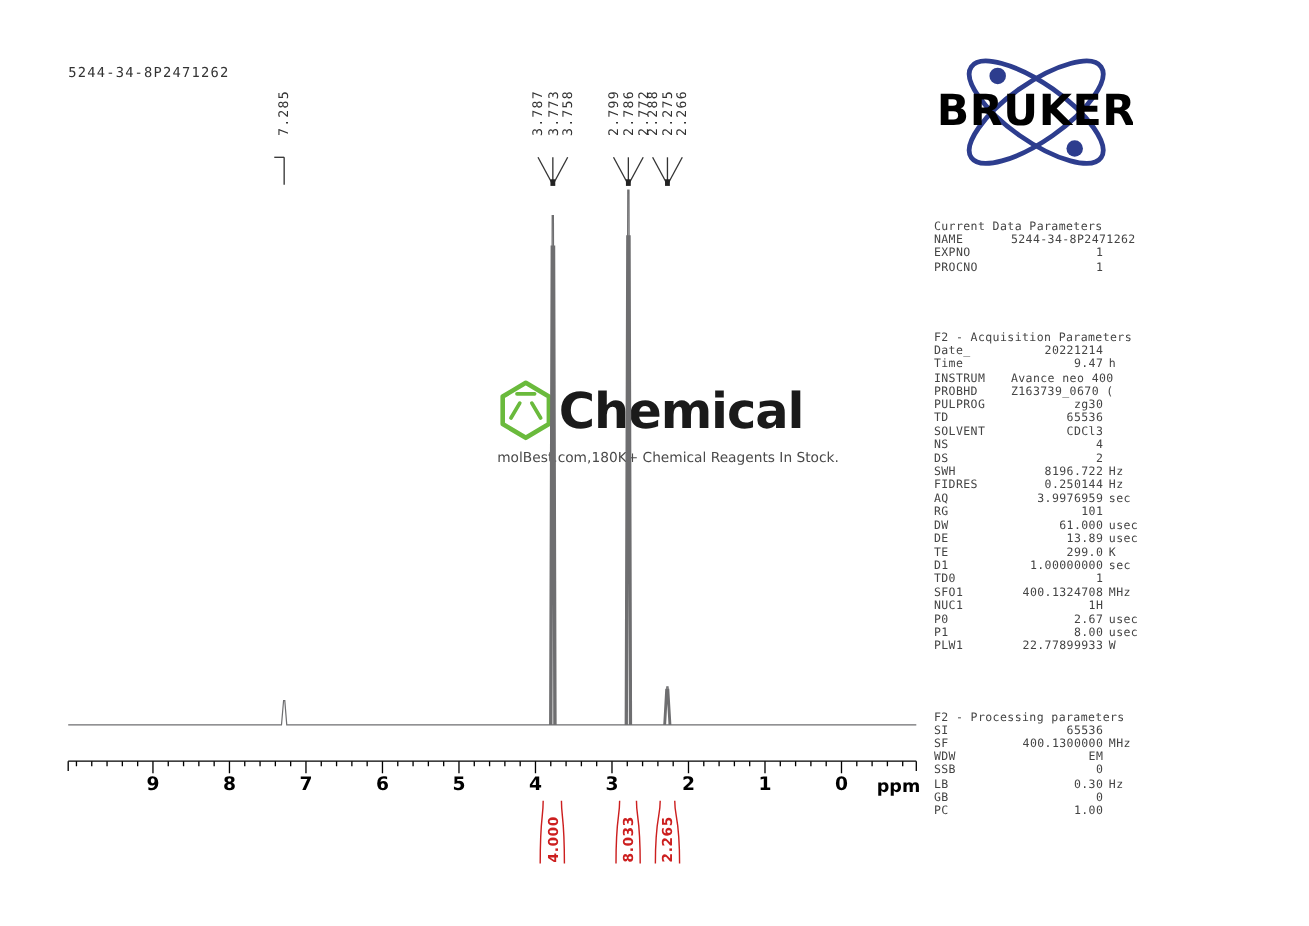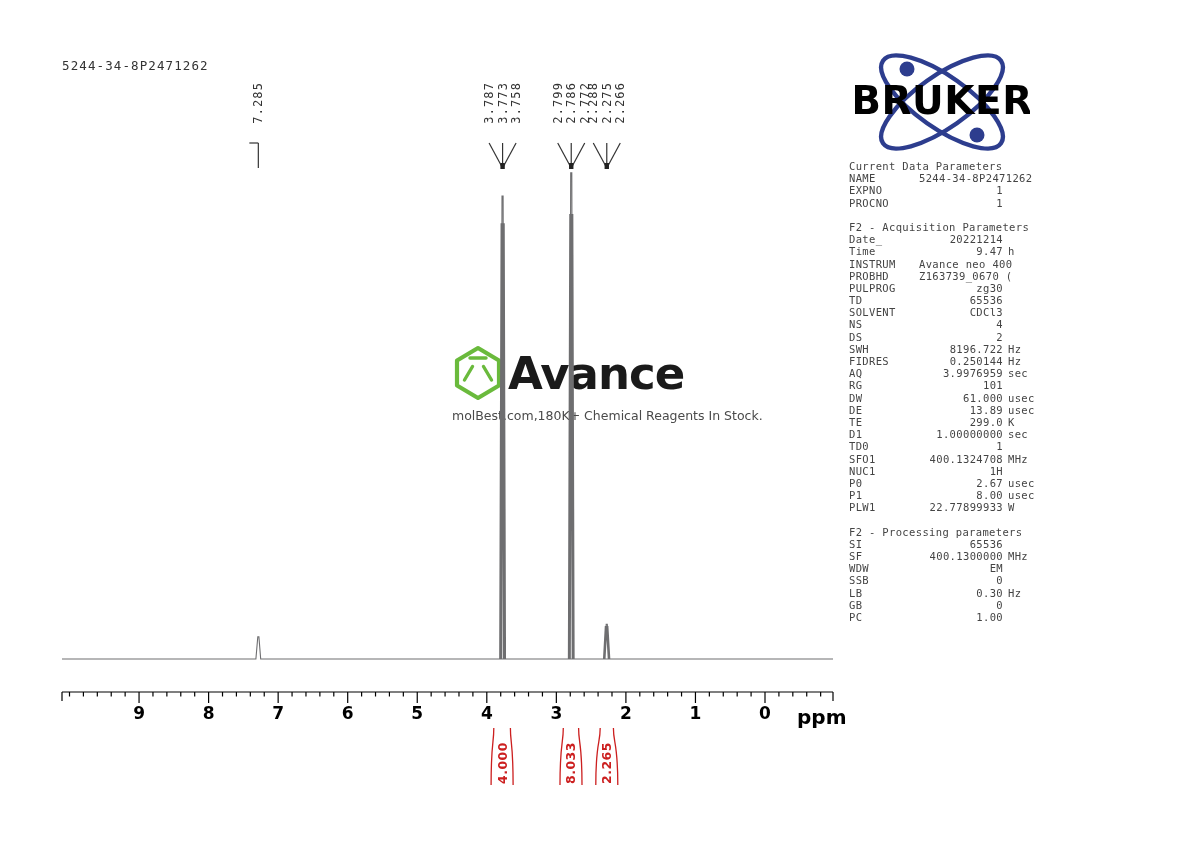--- a/index.html
+++ b/index.html
@@ -18,42 +18,42 @@
   }
 
   
   #bruker-logo{left:855px;top:52px;width:175px;height:100px;text-align:right;}
   #bruker-logo svg{display:block;}
 
   
   #parameter-block{left:849px;top:160px;font-size:10.5px;line-height:12.2px;
                    color:#444;letter-spacing:.35px;white-space:pre;}
   #parameter-block .prow{display:block;height:12.2px;}
-  #parameter-block .sect{display:block;height:12.2px;}
+  #parameter-block .sect{display:block;height:12.2px;margin-top:40px;}
   #parameter-block .gap{display:block;height:12.2px;}
   #parameter-block .k{display:inline-block;width:62px;}
   #parameter-block .v{display:inline-block;width:92px;text-align:right;}
   #parameter-block .u{display:inline-block;padding-left:5px;}
   #parameter-block .vl{display:inline-block;text-align:left;padding-left:8px;}
 
   
   #watermark{left:452px;top:344px;width:300px;height:86px;}
   #wm-row{display:flex;align-items:center;height:58px;}
   #wm-text{font-family:"DejaVu Sans",sans-serif;font-weight:bold;font-size:45px;
            color:#1a1a1a;letter-spacing:-1px;margin-left:4px;line-height:1;}
   #wm-tagline{font-family:"DejaVu Sans",sans-serif;font-size:12.5px;color:#4a4a4a;
               margin-top:6px;text-align:center;white-space:nowrap;}
 
   
   #plot-area{left:0;top:0;width:1190px;height:842px;pointer-events:none;}
 
   
   .axis-num{font-family:"DejaVu Sans",sans-serif;font-weight:bold;font-size:17px;
             color:#000;transform:translateX(-50%);}
-  #axis-unit{font-family:"DejaVu Sans",sans-serif;font-weight:bold;font-size:20px;left:797px;top:705px;}
+  #axis-unit{font-family:"DejaVu Sans",sans-serif;font-weight:bold;font-size:16px;left:797px;top:705px;}
 
   
   .integral-label{
     font-family:"DejaVu Sans",sans-serif;font-weight:bold;font-size:12.5px;
     color:#cc1f1f;writing-mode:vertical-rl;transform:rotate(180deg);
     letter-spacing:.5px;line-height:1;
   }
 </style>
 </head>
 <body>
@@ -88,21 +88,21 @@
 <div class="abs" id="parameter-block"><span class="sect">Current Data Parameters</span><span class="prow"><span class="k">NAME</span><span class="vl">5244-34-8P2471262</span></span><span class="prow"><span class="k">EXPNO</span><span class="v">1</span></span><span class="prow"><span class="k">PROCNO</span><span class="v">1</span></span><span class="gap"></span><span class="sect">F2 - Acquisition Parameters</span><span class="prow"><span class="k">Date_</span><span class="v">20221214</span></span><span class="prow"><span class="k">Time</span><span class="v">9.47</span><span class="u">h</span></span><span class="prow"><span class="k">INSTRUM</span><span class="vl">Avance neo 400</span></span><span class="prow"><span class="k">PROBHD</span><span class="vl">Z163739_0670 (</span></span><span class="prow"><span class="k">PULPROG</span><span class="v">zg30</span></span><span class="prow"><span class="k">TD</span><span class="v">65536</span></span><span class="prow"><span class="k">SOLVENT</span><span class="v">CDCl3</span></span><span class="prow"><span class="k">NS</span><span class="v">4</span></span><span class="prow"><span class="k">DS</span><span class="v">2</span></span><span class="prow"><span class="k">SWH</span><span class="v">8196.722</span><span class="u">Hz</span></span><span class="prow"><span class="k">FIDRES</span><span class="v">0.250144</span><span class="u">Hz</span></span><span class="prow"><span class="k">AQ</span><span class="v">3.9976959</span><span class="u">sec</span></span><span class="prow"><span class="k">RG</span><span class="v">101</span></span><span class="prow"><span class="k">DW</span><span class="v">61.000</span><span class="u">usec</span></span><span class="prow"><span class="k">DE</span><span class="v">13.89</span><span class="u">usec</span></span><span class="prow"><span class="k">TE</span><span class="v">299.0</span><span class="u">K</span></span><span class="prow"><span class="k">D1</span><span class="v">1.00000000</span><span class="u">sec</span></span><span class="prow"><span class="k">TD0</span><span class="v">1</span></span><span class="prow"><span class="k">SFO1</span><span class="v">400.1324708</span><span class="u">MHz</span></span><span class="prow"><span class="k">NUC1</span><span class="v">1H</span></span><span class="prow"><span class="k">P0</span><span class="v">2.67</span><span class="u">usec</span></span><span class="prow"><span class="k">P1</span><span class="v">8.00</span><span class="u">usec</span></span><span class="prow"><span class="k">PLW1</span><span class="v">22.77899933</span><span class="u">W</span></span><span class="gap"></span><span class="sect">F2 - Processing parameters</span><span class="prow"><span class="k">SI</span><span class="v">65536</span></span><span class="prow"><span class="k">SF</span><span class="v">400.1300000</span><span class="u">MHz</span></span><span class="prow"><span class="k">WDW</span><span class="v">EM</span></span><span class="prow"><span class="k">SSB</span><span class="v">0</span></span><span class="prow"><span class="k">LB</span><span class="v">0.30</span><span class="u">Hz</span></span><span class="prow"><span class="k">GB</span><span class="v">0</span></span><span class="prow"><span class="k">PC</span><span class="v">1.00</span></span></div>
 
 <div class="abs" id="watermark">
   <div id="wm-row">
     <svg width="52" height="56" viewBox="0 0 52 56">
       <polygon points="26,3 47,15.5 47,40.5 26,53 5,40.5 5,15.5" fill="none" stroke="#6aba3c" stroke-width="4.2" stroke-linejoin="round"></polygon>
       <line x1="18" y1="13" x2="34" y2="13" stroke="#6aba3c" stroke-width="3.4" stroke-linecap="round"></line>
       <line x1="12.5" y1="35" x2="20.5" y2="21.5" stroke="#6aba3c" stroke-width="3.4" stroke-linecap="round"></line>
       <line x1="39.5" y1="35" x2="31.5" y2="21.5" stroke="#6aba3c" stroke-width="3.4" stroke-linecap="round"></line>
     </svg>
-    <div id="wm-text">Avance</div>
+    <div id="wm-text">Chemical</div>
   </div>
   <div id="wm-tagline">molBest.com,180K+ Chemical Reagents In Stock.</div>
 </div>
 
 <svg class="abs" id="plot-area" width="1190" height="842" viewBox="0 0 1190 842">
   <g fill="none" stroke="#6e6e70" stroke-width="1.1">
     <path id="trace-path" d="M 62 659 L 255.9 659 L 257.8 636.8 L 258.9 636.8 L 260.7 659 L 499.7 659 L 501.1 223.8 L 502.2 223.8 L 503.5 659 L 500.7 659 L 502.0 196.0 L 503.1 196.0 L 504.5 659 L 501.7 659 L 503.1 223.8 L 504.2 223.8 L 505.5 659 L 568.4 659 L 569.8 214.5 L 570.9 214.5 L 572.2 659 L 569.3 659 L 570.7 172.8 L 571.8 172.8 L 573.1 659 L 570.3 659 L 571.7 214.5 L 572.8 214.5 L 574.1 659 L 603.5 659 L 605.3 626.6 L 606.4 626.6 L 608.3 659 L 604.4 659 L 606.2 624.3 L 607.3 624.3 L 609.2 659 L 605.0 659 L 606.8 626.6 L 607.9 626.6 L 609.8 659 L 833 659"></path>
   </g>
   <g stroke="#000" stroke-width="1.2">
     <line id="axis-baseline" x1="62" y1="692" x2="833" y2="692"></line>

